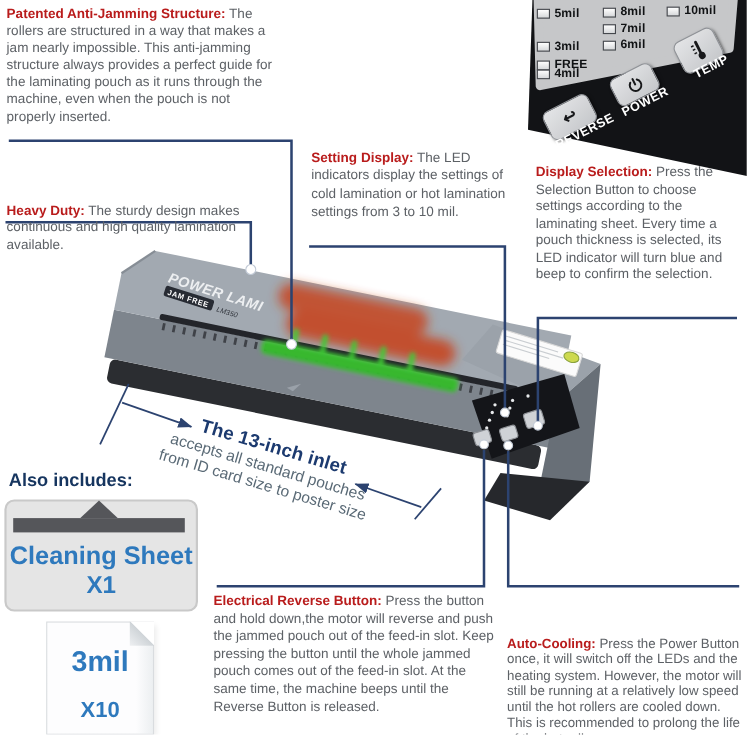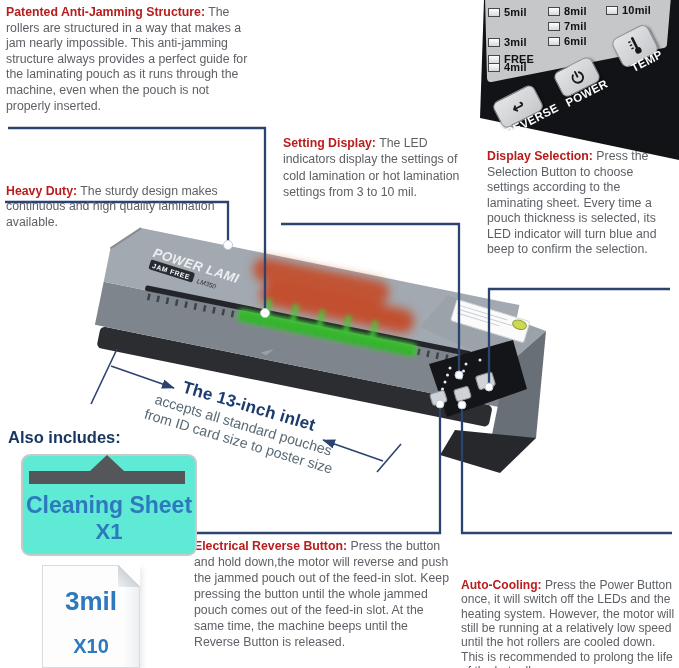--- a/index.html
+++ b/index.html
@@ -29,22 +29,22 @@
 
   
   #inlet-note{position:absolute;z-index:2;left:126px;top:396px;width:236px;
               transform:rotate(16.5deg);text-align:center;}
   #inlet-note .t1{font-size:17px;font-weight:700;color:#1c3a6f;letter-spacing:.2px;}
   #inlet-note .t2{font-size:14.2px;color:#5a6a76;margin-top:1px;}
 
   
   #also-heading{position:absolute;z-index:2;left:8px;top:428px;font-size:16.5px;
                 font-weight:700;color:#16355f;}
-  #clean-card{position:absolute;z-index:2;left:21px;top:454px;width:172px;height:98px;
-              background:#5eead4;border:2px solid #c9c9c9;border-radius:9px;}
+  #clean-card{position:absolute;z-index:2;left:4px;top:454px;width:172px;height:98px;
+              background:#e5e5e5;border:2px solid #c9c9c9;border-radius:9px;}
   #clean-bar{position:absolute;left:6px;top:15px;width:156px;height:13px;background:#55565a;}
   #clean-arrow{position:absolute;left:67px;top:-1px;width:0;height:0;
                border-left:17px solid transparent;border-right:17px solid transparent;
                border-bottom:16px solid #55565a;}
   .cardtxt{position:absolute;left:0;width:100%;text-align:center;font-weight:700;color:#2e79bd;}
   #clean-l1{top:36px;font-size:23px;}
   #clean-l2{top:63px;font-size:22px;text-align:center;}
   #pouch{position:absolute;z-index:2;left:42px;top:565px;width:96px;height:101px;
          background:linear-gradient(90deg,#fdfdfe 84%,#eceff1);border:1px solid #d9dcdf;
          box-shadow:3px 3px 5px rgba(0,0,0,.08);}

